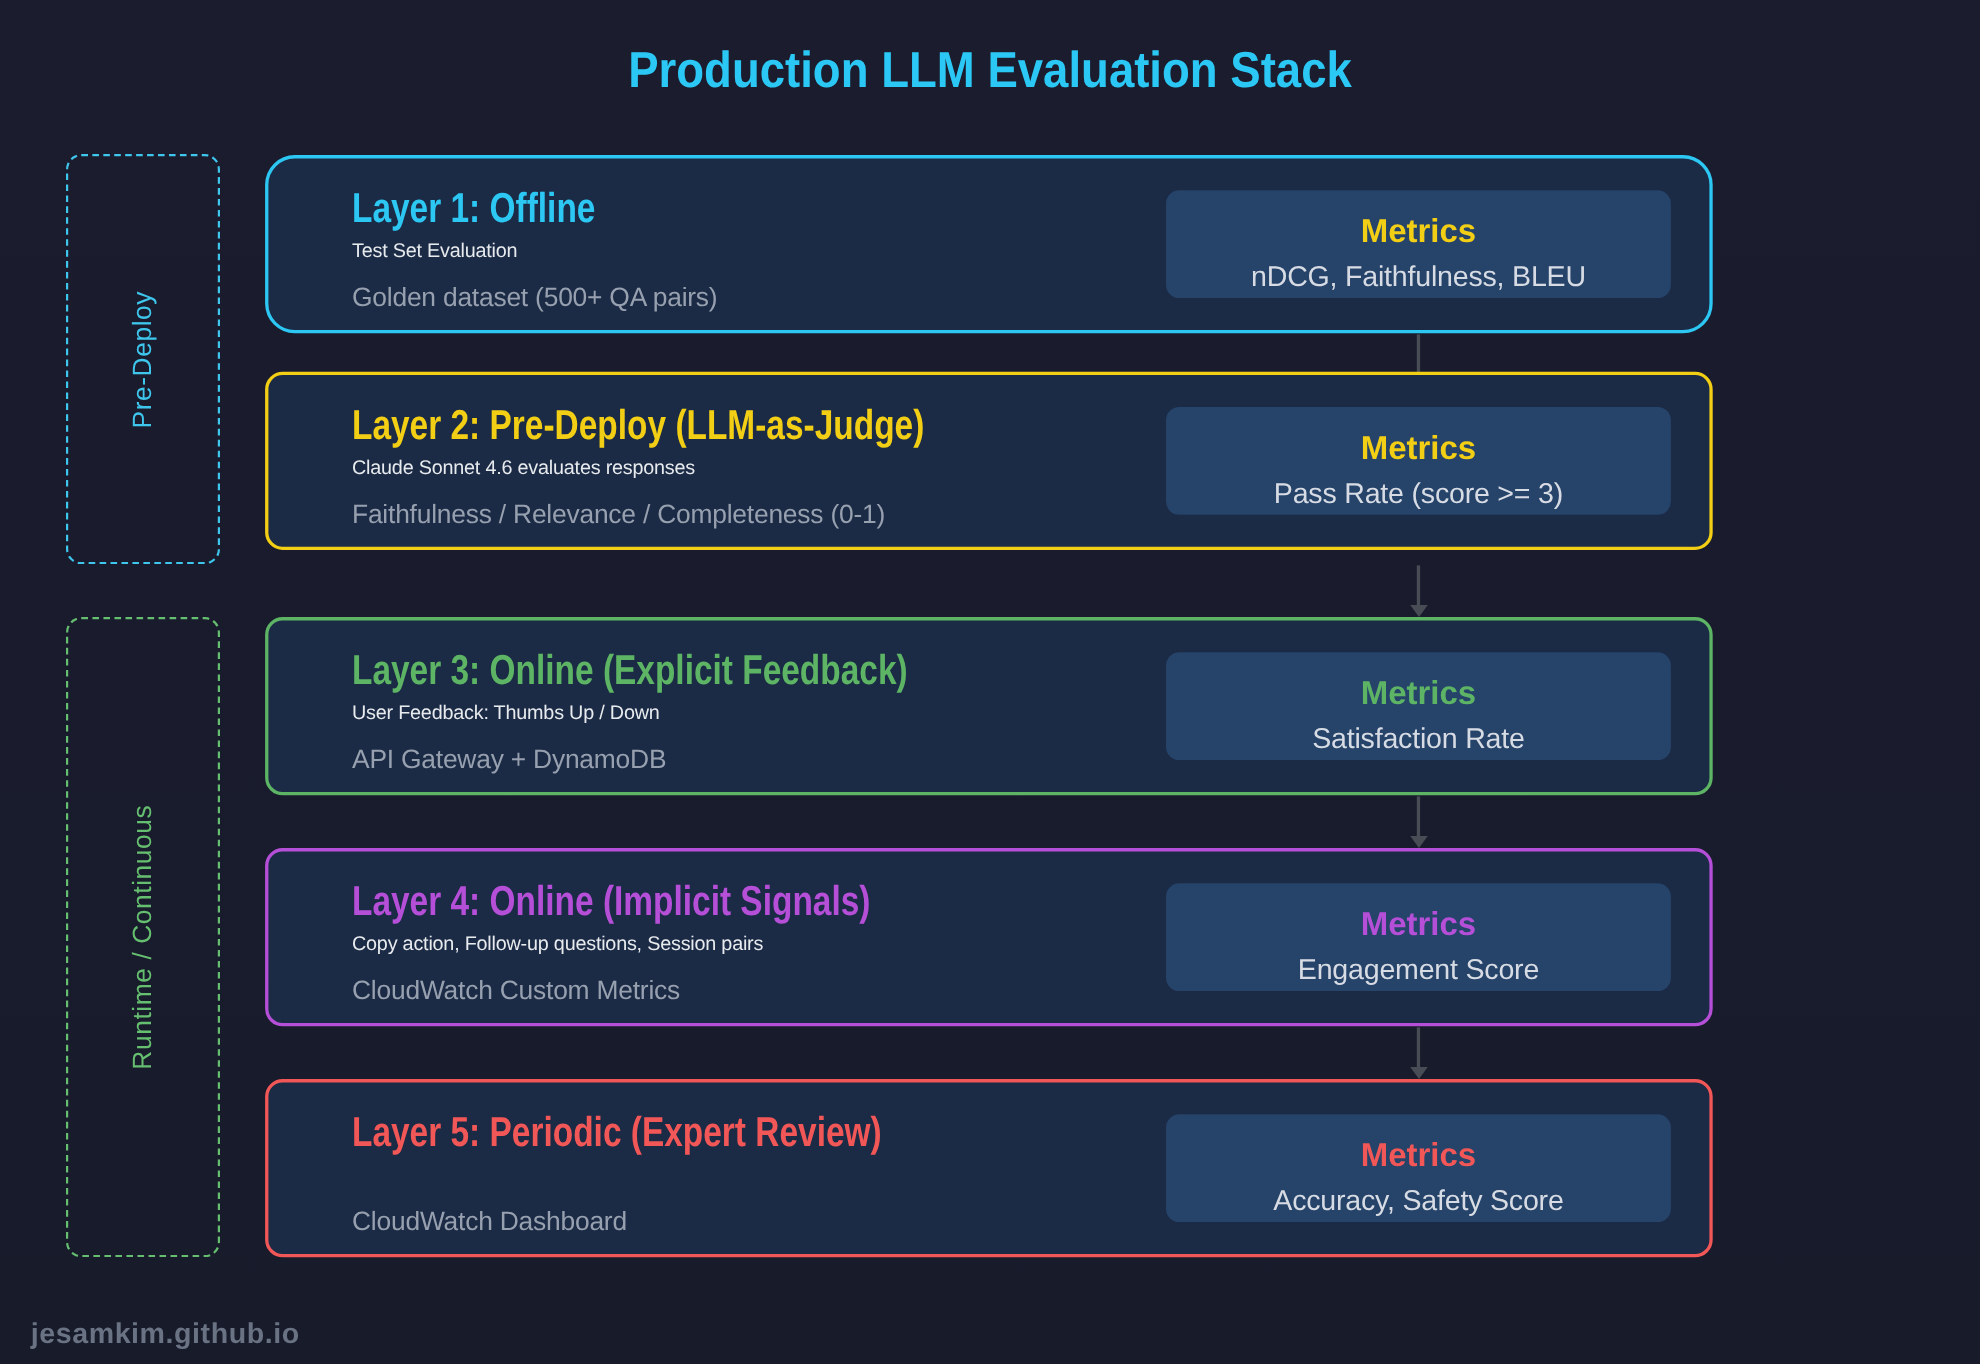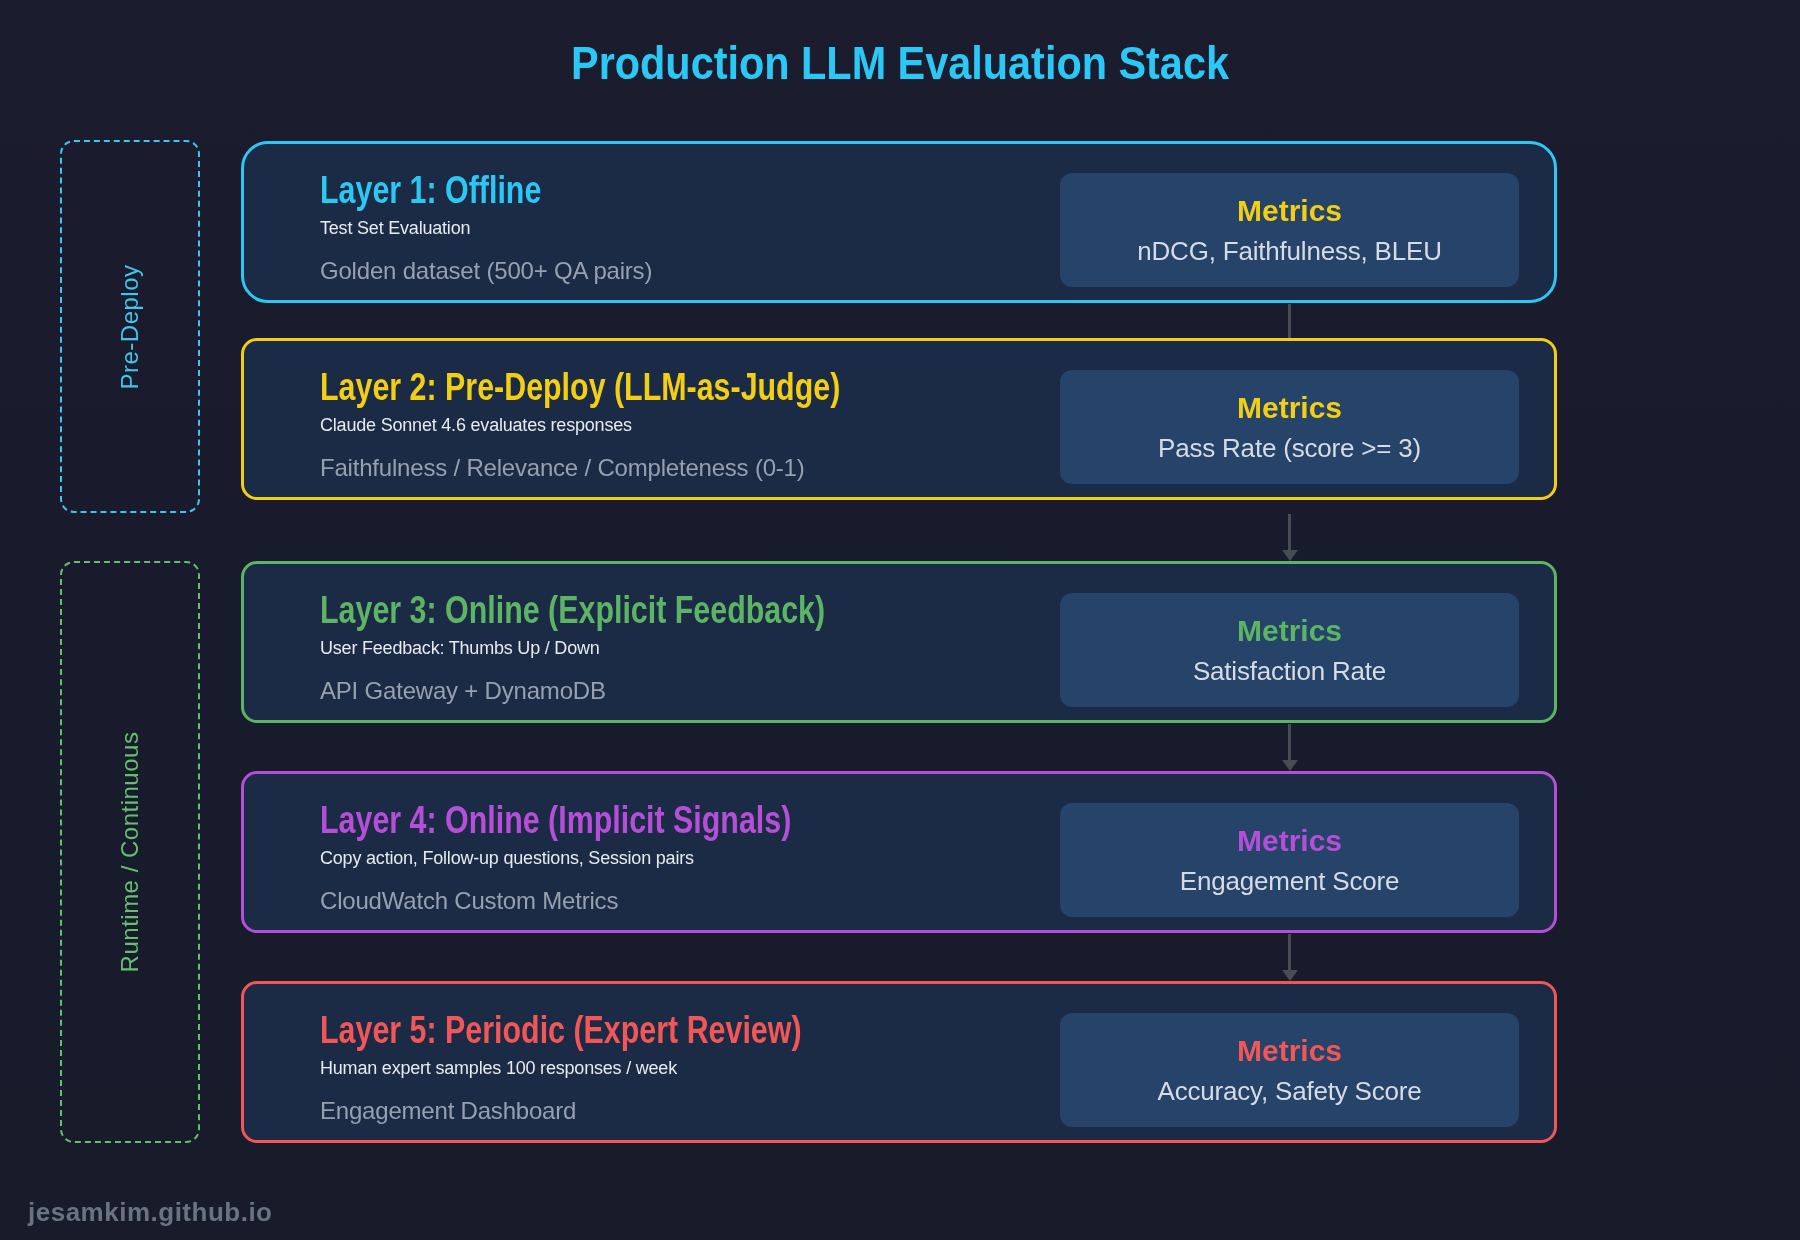--- a/index.html
+++ b/index.html
@@ -36,21 +36,21 @@
   }
   .l-desc{
     position:absolute;left:76px;top:74px;white-space:nowrap;
     font-size:18px;color:#e8ebee;letter-spacing:-.2px;
   }
   .l-detail{
     position:absolute;left:76px;top:113px;white-space:nowrap;
     font-size:24px;color:#97a0af;letter-spacing:-.2px;
   }
   .metrics{
-    position:absolute;left:816px;top:29px;width:459px;height:114px;
+    position:absolute;left:816px;top:29px;width:459px;height:98px;
     background:var(--mfill,#26436a);border-radius:12px;
     text-align:center;box-sizing:border-box;
   }
   .m-title{
     position:absolute;left:0;top:21px;width:100%;
     font-size:30px;font-weight:bold;color:var(--maccent);
   }
   .m-value{
     position:absolute;left:0;top:63px;width:100%;
     font-size:26px;color:#d7dce4;letter-spacing:-.2px;
@@ -122,22 +122,21 @@
     <div class="l-detail">CloudWatch Custom Metrics</div>
     <div class="metrics" style="--maccent: #b64fd8; --mfill: #26436a;">
       <div class="m-title">Metrics</div>
       <div class="m-value">Engagement Score</div>
     </div>
   </div>
   <div class="arrow" style="top:934px;"></div>
 
   <div class="layer" style="top: 981px; --accent: #f25757;">
     <div class="l-title">Layer 5: Periodic (Expert Review)</div>
-    <div class="l-desc">Human expert samples 100 responses / week</div>
-    <div class="l-detail">Engagement Dashboard</div>
+    <div class="l-detail">CloudWatch Dashboard</div>
     <div class="metrics" style="--maccent: #f25757; --mfill: #26436a;">
       <div class="m-title">Metrics</div>
       <div class="m-value">Accuracy, Safety Score</div>
     </div>
   </div>
 
   <div class="footer">jesamkim.github.io</div>
 </div>
 
 </body></html>

